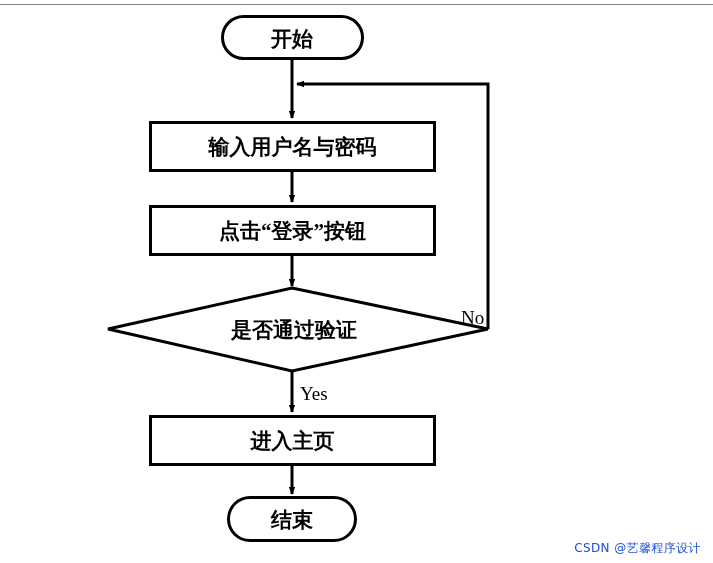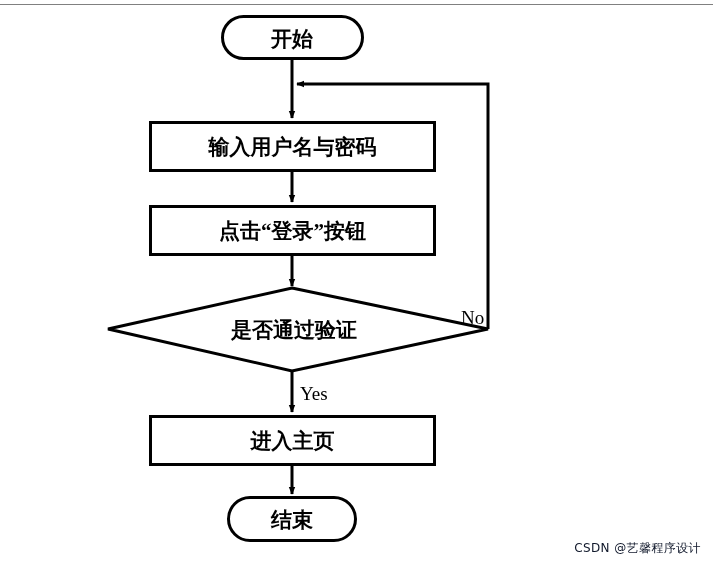--- a/index.html
+++ b/index.html
@@ -50,21 +50,21 @@
   .top-rule {
     stroke: #808080;
     stroke-width: 1;
   }
   .watermark {
     position: absolute;
     right: 12px;
     bottom: 6px;
     font-family: "DejaVu Sans", "Liberation Sans", sans-serif;
     font-size: 12px;
-    color: #0f172a;
+    color: #1d4ed8;
     letter-spacing: 0.4px;
     white-space: nowrap;
     user-select: none;
   }
 </style>
 </head>
 <body>
 
 <svg id="flowchart-canvas" viewBox="0 0 713 563" xmlns="http://www.w3.org/2000/svg">
 

